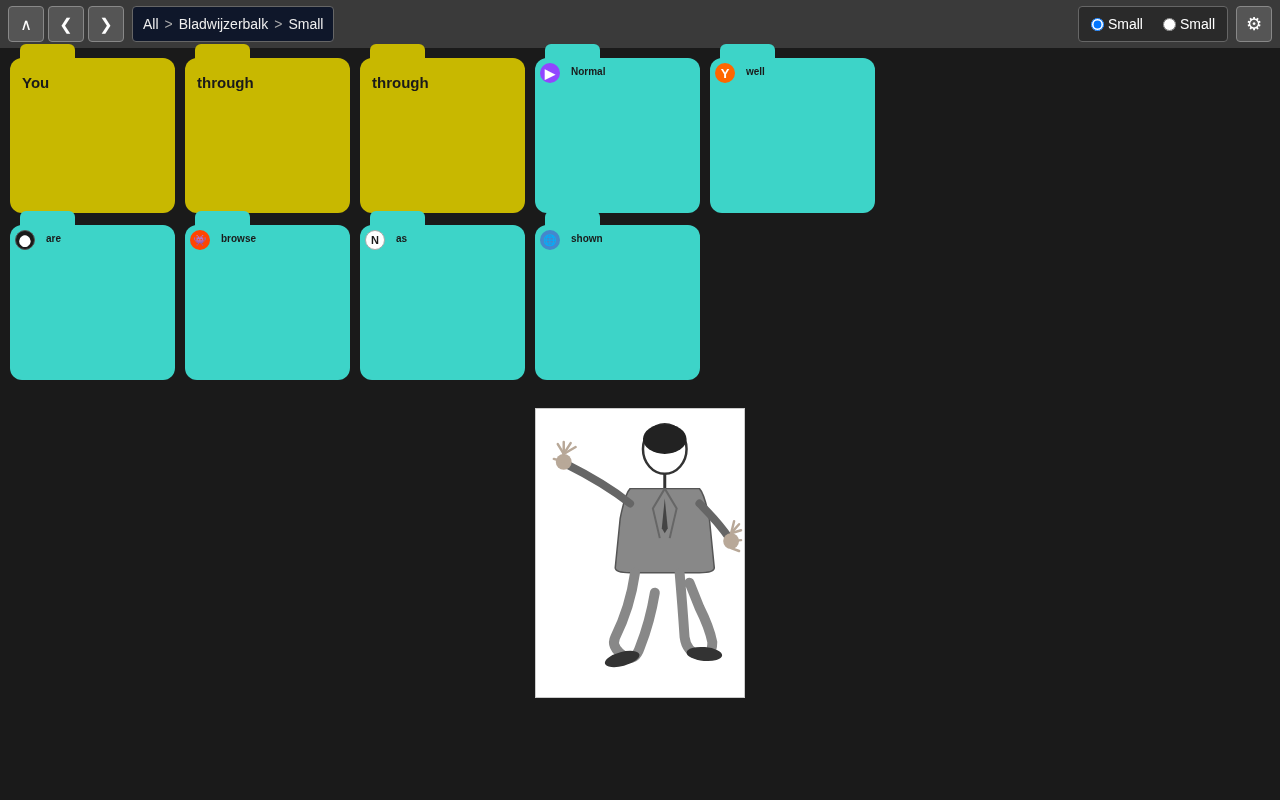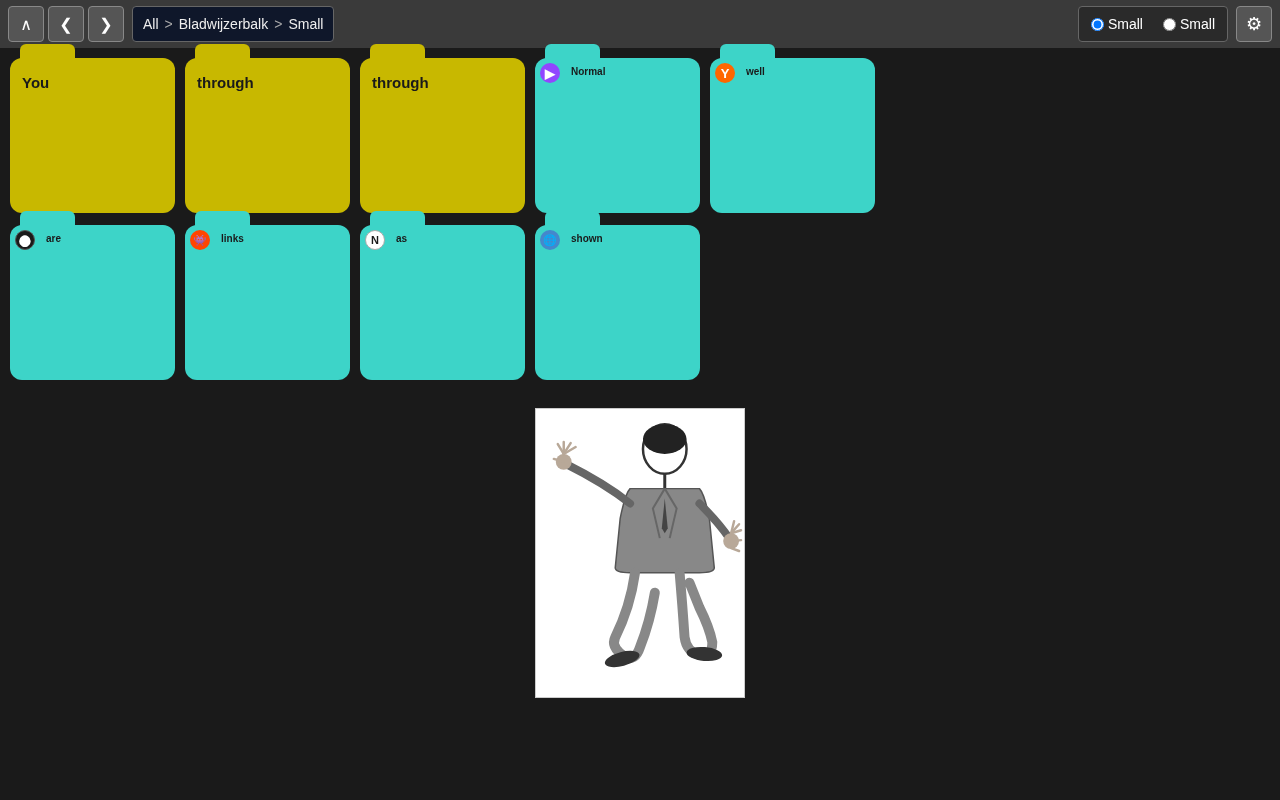--- a/index.html
+++ b/index.html
@@ -244,21 +244,21 @@
       </div>
     </div>
 
   <div class="row2" id="row2-container">
       <div class="folder-cyan">
         <div class="folder-icon" style="background: rgb(26, 26, 26); color: white; border: 1px solid rgb(85, 85, 85); font-size: 11px;">⬤</div>
         <div class="folder-label">are</div>
       </div>
       <div class="folder-cyan">
         <div class="folder-icon" style="background: rgb(255, 69, 0); color: white; font-size: 11px;">👾</div>
-        <div class="folder-label">links</div>
+        <div class="folder-label">browse</div>
       </div>
       <div class="folder-cyan">
         <div class="folder-icon" style="background: rgb(255, 255, 255); color: rgb(26, 26, 26); border: 1px solid rgb(170, 170, 170); font-size: 11px;">N</div>
         <div class="folder-label">as</div>
       </div>
       <div class="folder-cyan">
         <div class="folder-icon" style="background: rgb(68, 136, 204); color: white; font-size: 11px;">🌐</div>
         <div class="folder-label">shown</div>
       </div>
     </div>

